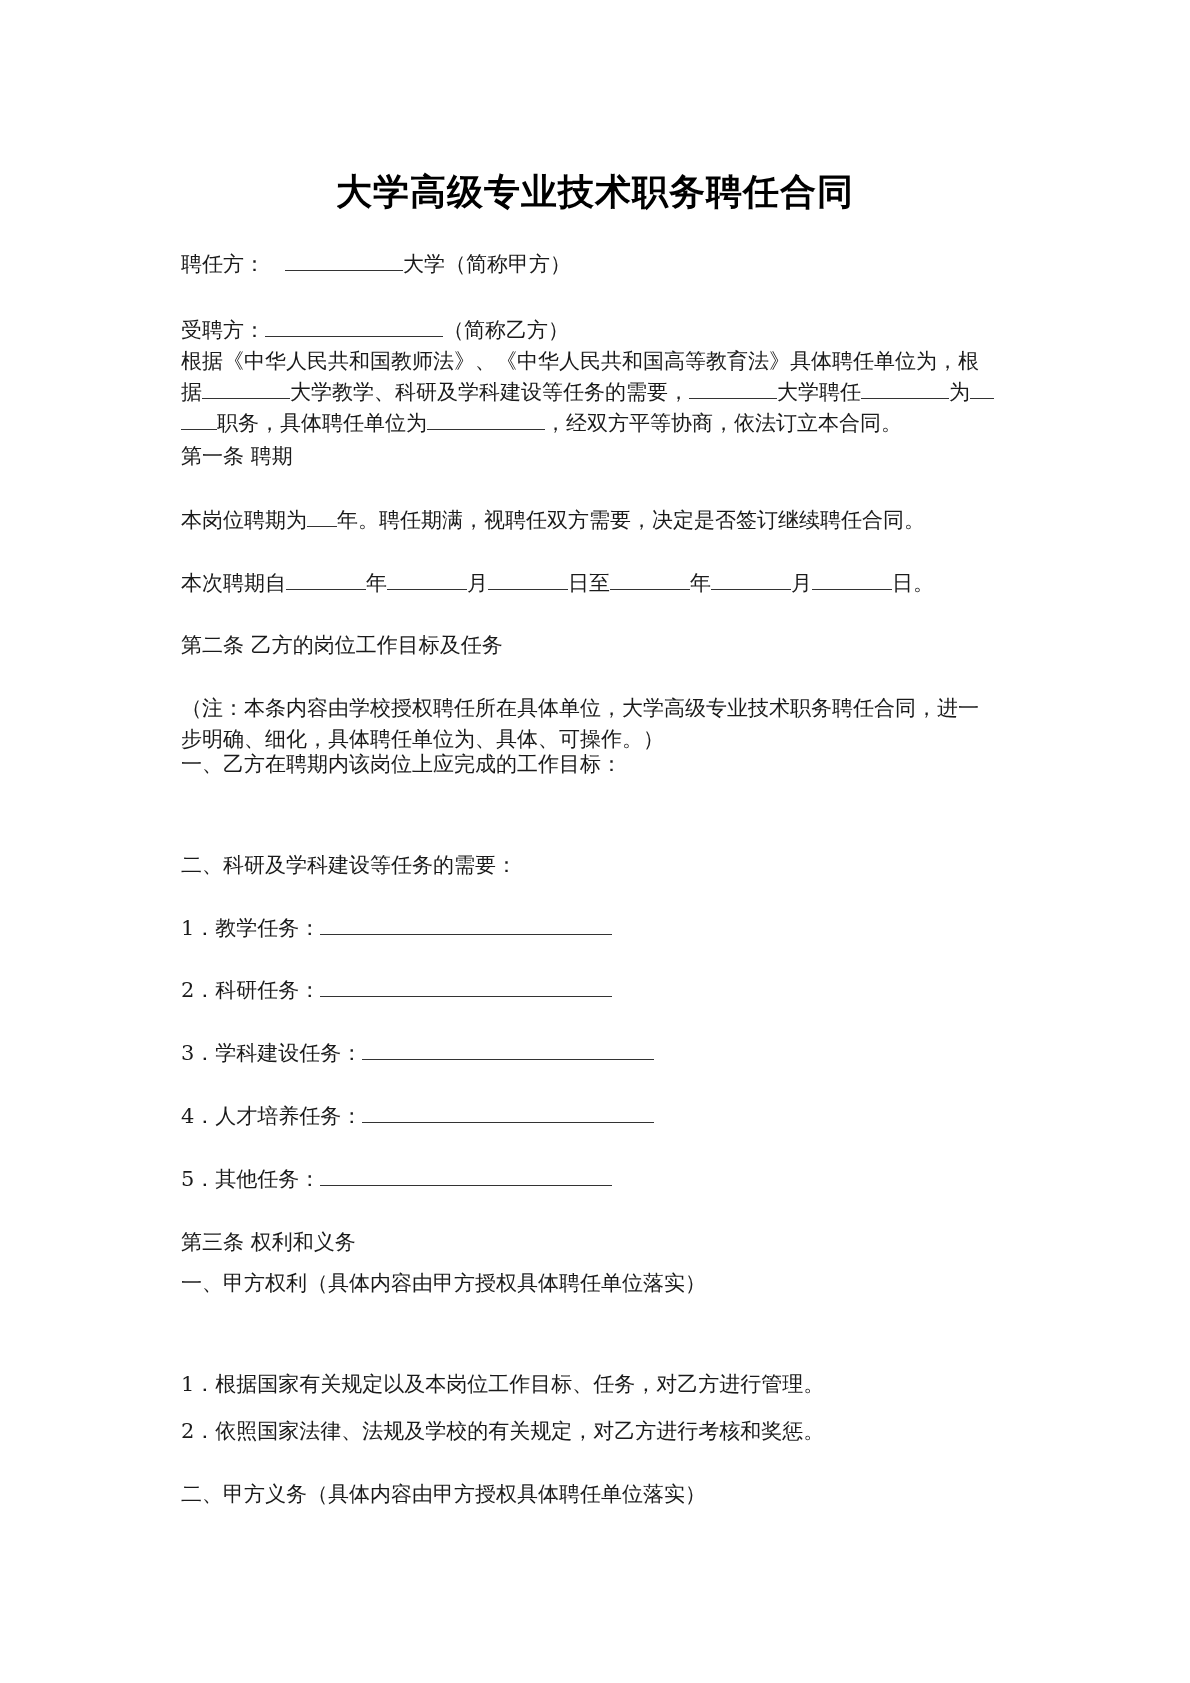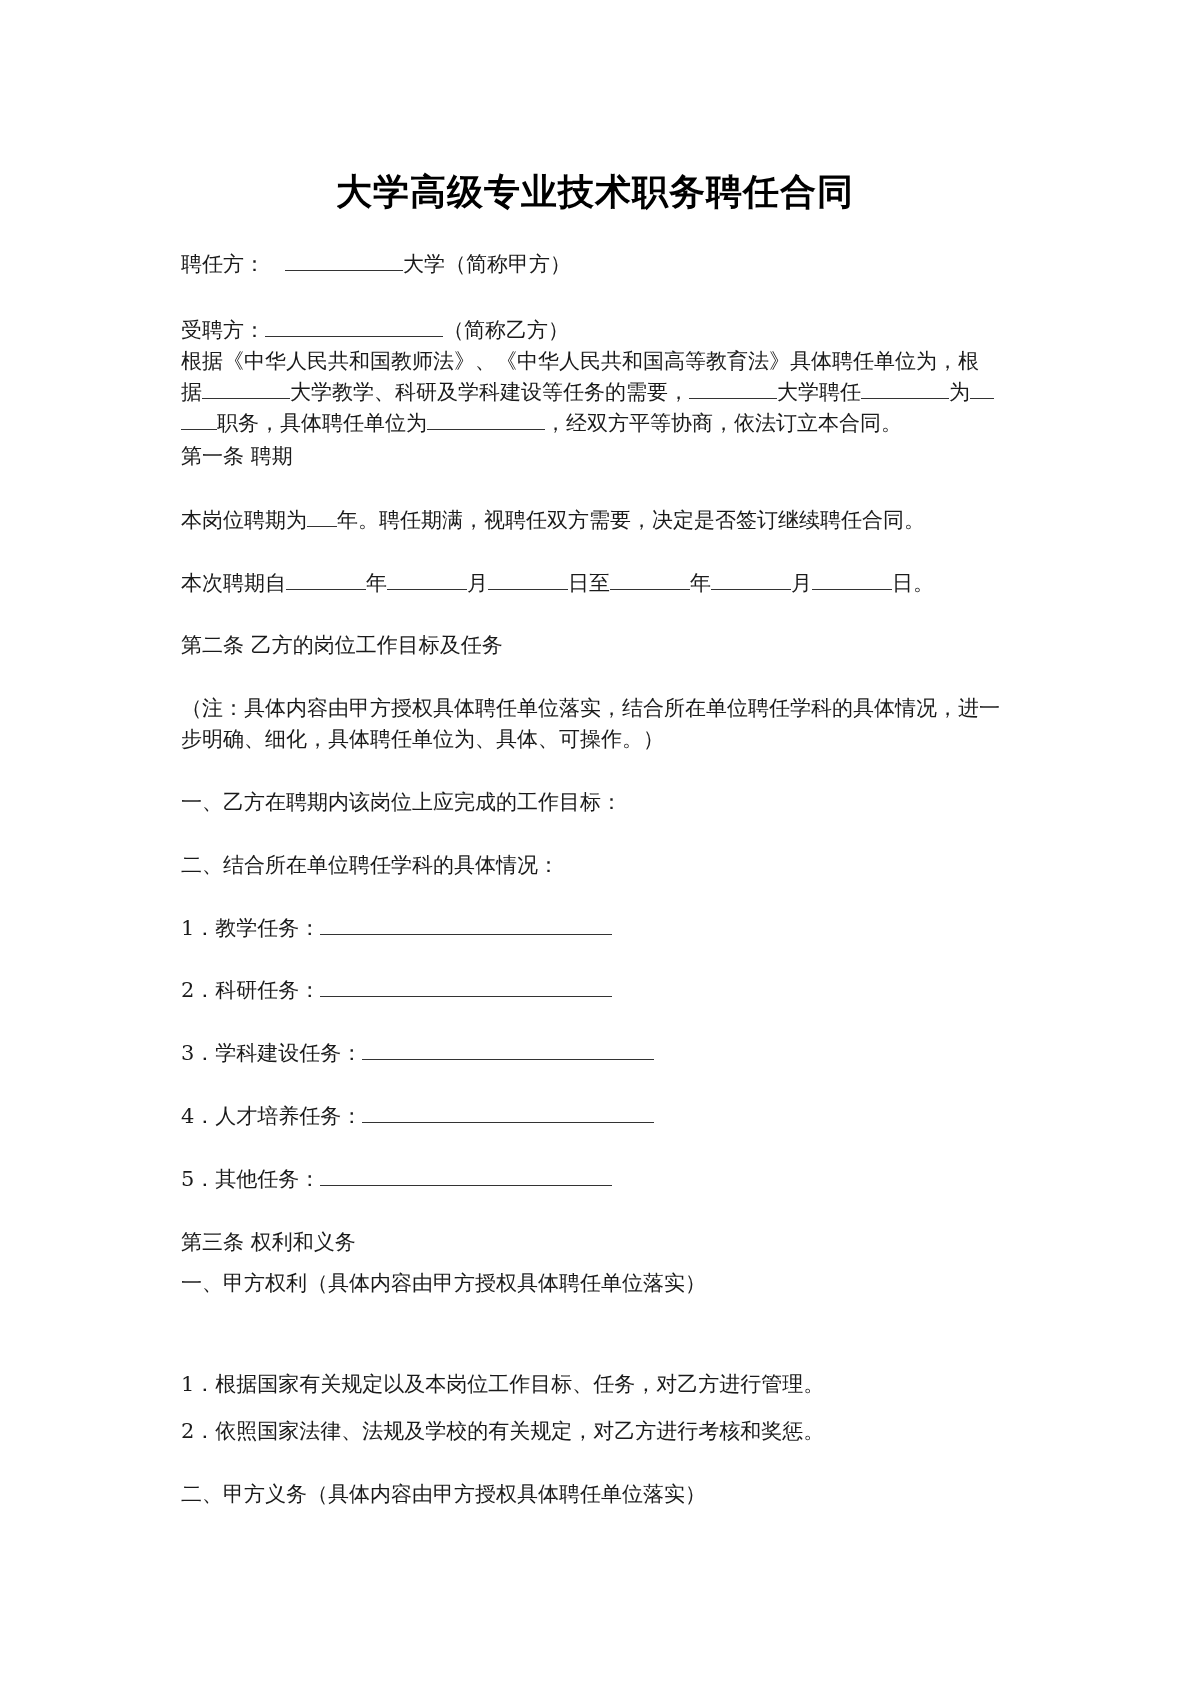--- a/index.html
+++ b/index.html
@@ -38,24 +38,24 @@
 
 <div class="line" style="top:508px">
   <span>本岗位聘期为</span><span class="blank" style="width:30px"></span><span>年。聘任期满，视聘任双方需要，决定是否签订继续聘任合同。</span>
 </div>
 
 <div class="line" style="top:571px">
   <span>本次聘期自</span><span class="blank" style="width:80px"></span><span>年</span><span class="blank" style="width:80px"></span><span>月</span><span class="blank" style="width:80px"></span><span>日至</span><span class="blank" style="width:80px"></span><span>年</span><span class="blank" style="width:80px"></span><span>月</span><span class="blank" style="width:80px"></span><span>日。</span>
 </div>
 
 <div class="line" style="top:633px">第二条  乙方的岗位工作目标及任务</div>
-<div class="line" style="top:696px">（注：具体内容由甲方授权具体聘任单位落实，结合所在单位聘任学科的具体情况，进一</div>
+<div class="line" style="top:696px">（注：本条内容由学校授权聘任所在具体单位，大学高级专业技术职务聘任合同，进一</div>
 <div class="line" style="top:727px">步明确、细化，具体聘任单位为、具体、可操作。）</div>
-<div class="line" style="top:790px">一、乙方在聘期内该岗位上应完成的工作目标：</div>
-<div class="line" style="top:853px">二、结合所在单位聘任学科的具体情况：</div>
+<div class="line" style="top:752px">一、乙方在聘期内该岗位上应完成的工作目标：</div>
+<div class="line" style="top:853px">二、科研及学科建设等任务的需要：</div>
 
 <div class="line" style="top:916px">
   <span>1．教学任务：</span><span class="blank" style="width:292px"></span>
 </div>
 <div class="line" style="top:978px">
   <span>2．科研任务：</span><span class="blank" style="width:292px"></span>
 </div>
 <div class="line" style="top:1041px">
   <span>3．学科建设任务：</span><span class="blank" style="width:292px"></span>
 </div>

